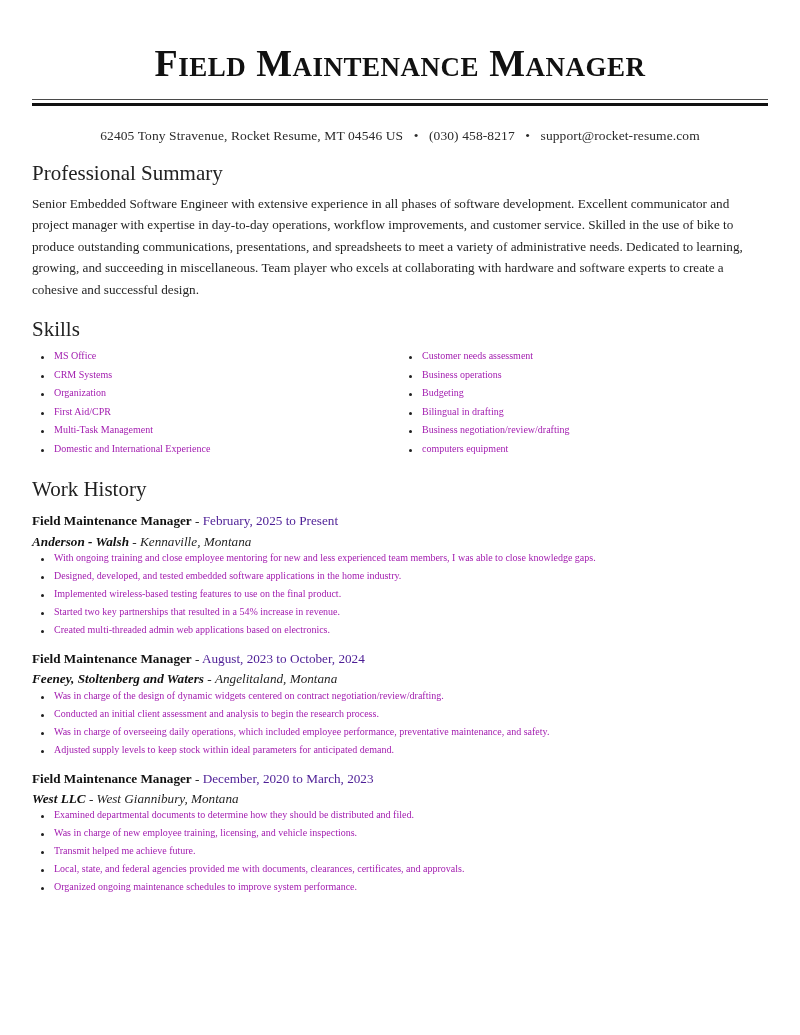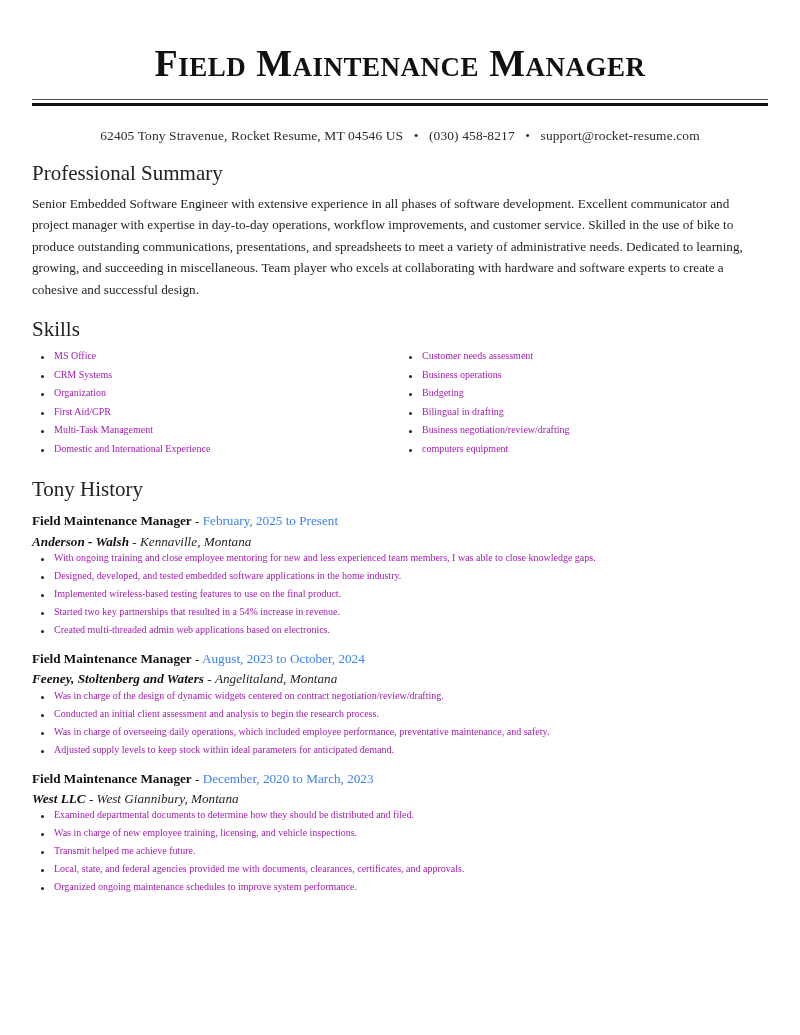--- a/index.html
+++ b/index.html
@@ -140,21 +140,21 @@
     font-size: 13.2px;
     line-height: 1.45;
     color: #1f1f1f;
   }
   .job-title {
     font-weight: 700;
     color: #111111;
   }
   .job-dates {
     font-weight: 400;
-    color: #3b82f6;
+    color: #4c1d95;
   }
   .job-line2 {
     font-size: 13.2px;
     line-height: 1.45;
     color: #1f1f1f;
     margin-top: 1px;
   }
   .job-company {
     font-weight: 700;
     font-style: italic;
@@ -222,21 +222,21 @@
           <li>Budgeting</li>
           <li>Bilingual in drafting</li>
           <li>Business negotiation/review/drafting</li>
           <li>computers equipment</li>
         </ul>
       </div>
     </div>
   </div>
 
   <div class="section">
-    <h2 class="section-heading">Tony History</h2>
+    <h2 class="section-heading">Work History</h2>
 
     <div class="job">
       <div class="job-line1">
         <span class="job-title">Field Maintenance Manager</span><span class="dash"> </span><span class="dash">-</span><span class="dash"> </span><span class="job-dates">February, 2025 to Present</span>
       </div>
       <div class="job-line2">
         <span class="job-company">Anderson - Walsh</span><span class="dash"> </span><span class="dash">-</span><span class="dash"> </span><span class="job-location">Kennaville, Montana</span>
       </div>
       <ul class="bullets job-bullets">
         <li>With ongoing training and close employee mentoring for new and less experienced team members, I was able to close knowledge gaps.</li>

